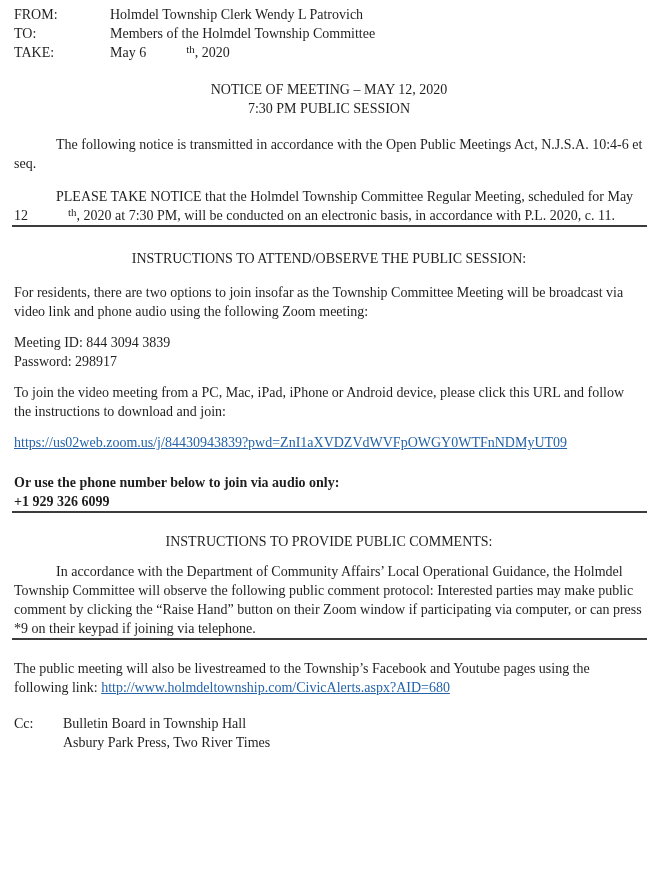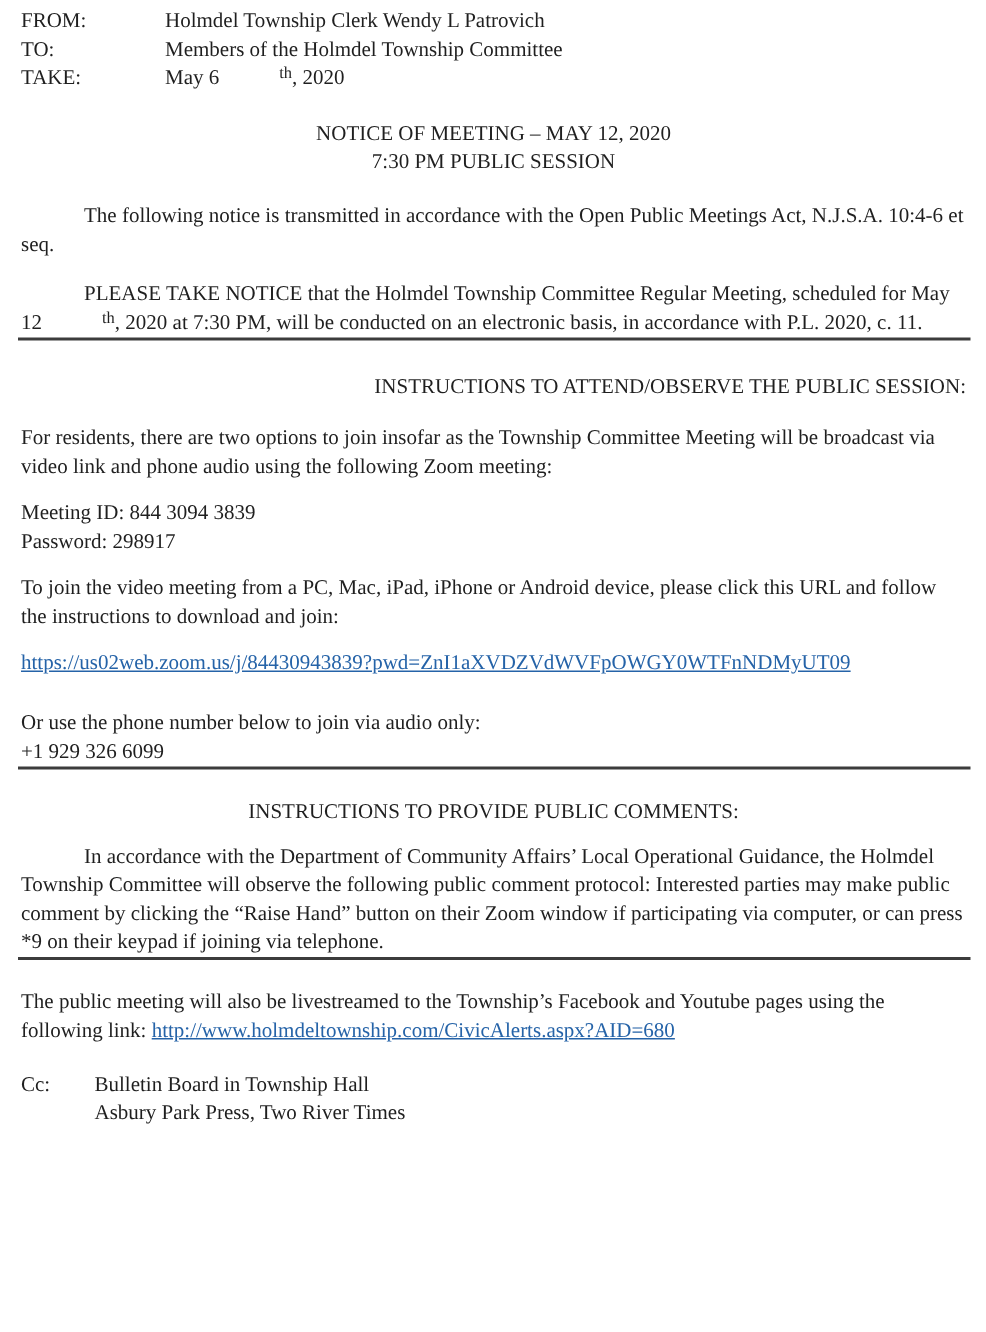--- a/index.html
+++ b/index.html
@@ -32,28 +32,28 @@
 
   hr.rule {
     border:none; border-top:2px solid var(--rule-color);
     margin:0 -3px 0 -2px; height:0;
   }
   .r1 { margin-top:9px; }
   .r2 { margin-top:19px; }
   .r3 { margin-top:14px; }
 
   .heading { text-align:center; }
-  .h1 { margin-top:22px;text-align:right; }
+  .h1 { margin-top:22px; }
   .h2 { margin-top:19px; }
 
   .p3 { margin-top:15px; }
   .meeting-block { margin-top:12px; }
   .p4 { margin-top:12px; }
   .p-link { margin-top:12px; }
-  .audio-block { margin-top:21px; }
+  .audio-block { margin-top:21px;font-weight:bold; }
   .p5 { margin-top:11px; }
   .p6 { margin-top:19px; }
   .p7 { margin-top:12px; }
 
   a.link {
     color:var(--link-color);
     text-decoration:underline;
     cursor:pointer;
   }
   a.break { word-break:break-all; overflow-wrap:anywhere; }

